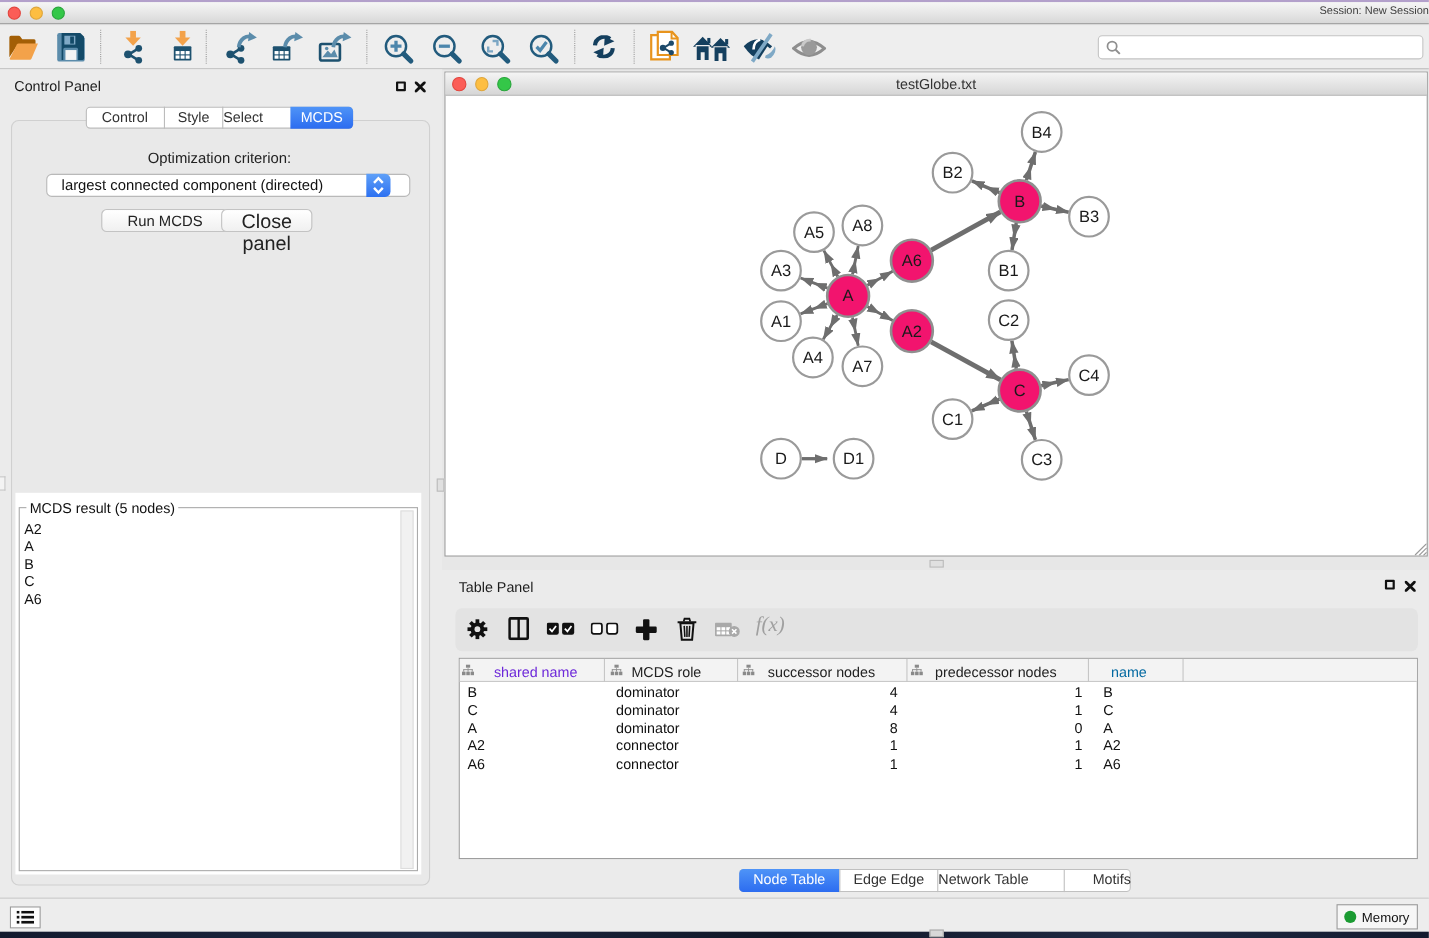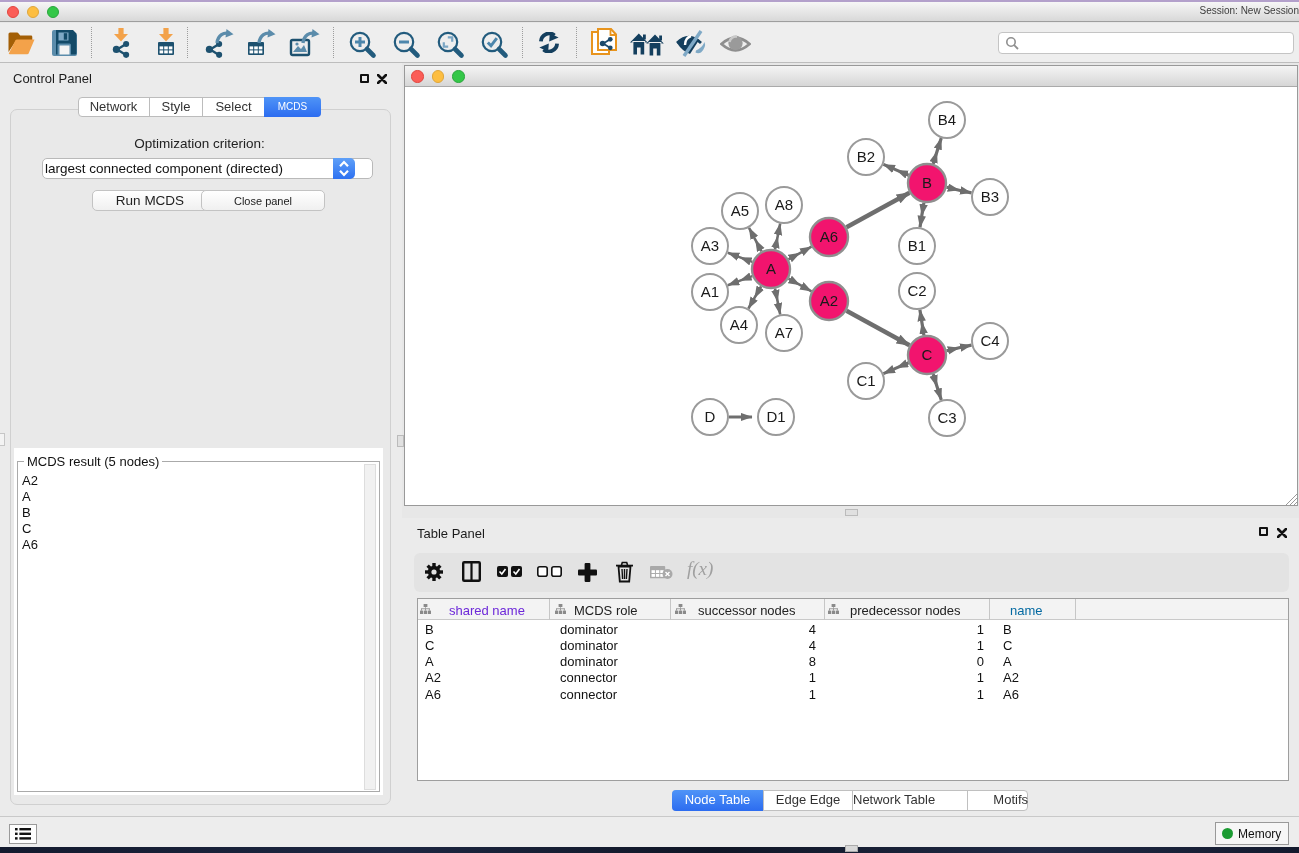--- a/index.html
+++ b/index.html
@@ -172,46 +172,47 @@
   </div>
 
 <div class="ab" style="left:0;top:63px;width:402px;height:753px;background:#ebebeb"></div>
 <div class="ab" style="left:13px;top:71px;font-size:13px;color:#1c1c1c">Control Panel</div>
 <div class="ab" style="left:360px;top:73.5px;width:9px;height:9px;border:2px solid #111;border-radius:1px"></div>
 <svg class="ab" style="left:377px;top:74px" width="10" height="10" viewBox="0 0 10 10">
     <path d="M1,1 L9,9 M9,1 L1,9" stroke="#111" stroke-width="2.6" stroke-linecap="round"></path>
   </svg>
 <div class="ab" style="left:10px;top:109px;width:381px;height:696px;background:#e9e9e9;border:1px solid #d0d0d0;border-radius:7px"></div>
 <div class="ab" style="left:78px;top:97px;width:243px;height:20px;background:#fff;border:1px solid #bcbcbc;border-radius:4px"></div>
-<div class="ab" style="left:78px;top:97px;width:72px;height:20px;border-right:1px solid #bcbcbc;font-size:13px;color:#333;text-align:center;line-height:19px">Network</div>
+<div class="ab" style="left:78px;top:97px;width:72px;height:20px;border-right:1px solid #bcbcbc;font-size:13px;color:#333;text-align:center;line-height:19px">Control</div>
 <div class="ab" style="left:150px;top:97px;width:53px;height:20px;border-right:1px solid #bcbcbc;font-size:13px;color:#333;text-align:center;line-height:19px">Style</div>
-<div class="ab" style="left:203px;top:97px;width:61px;height:20px;font-size:13px;color:#333;text-align:center;line-height:19px">Select</div>
-<div class="ab" style="left:264px;top:97px;width:57px;height:20px;background:linear-gradient(#4f94f7,#2c6cf0);border-radius:0 4px 4px 0;font-size:10px;color:#fff;text-align:center;line-height:20px">MCDS</div>
+<div class="ab" style="left:203px;top:97px;width:61px;height:20px;font-size:13px;color:#333;line-height:19px">Select</div>
+<div class="ab" style="left:264px;top:97px;width:57px;height:20px;background:linear-gradient(#4f94f7,#2c6cf0);border-radius:0 4px 4px 0;font-size:13px;color:#fff;text-align:center;line-height:20px">MCDS</div>
 <div class="ab" style="left:0;top:136px;width:399px;text-align:center;font-size:13.5px;color:#222">Optimization criterion:</div>
-<div class="ab" style="left:42px;top:158px;width:331px;height:21px;background:#fff;border:1px solid #b9b9b9;border-radius:5px;font-size:13.5px;color:#111;line-height:20px;padding-left:2px">largest connected component (directed)</div>
+<div class="ab" style="left:42px;top:158px;width:331px;height:21px;background:#fff;border:1px solid #b9b9b9;border-radius:5px;font-size:13.5px;color:#111;line-height:20px;padding-left:13px">largest connected component (directed)</div>
 <div class="ab" style="left:333px;top:158px;width:22px;height:21px;background:linear-gradient(#5fa0f8,#2d71f1);border-radius:0 5px 5px 0">
 <svg width="22" height="21" viewBox="0 0 22 21">
       <path d="M7,8.2 L11,4 L15,8.2" fill="none" stroke="#fff" stroke-width="2.2"></path>
       <path d="M7,12.8 L11,17 L15,12.8" fill="none" stroke="#fff" stroke-width="2.2"></path>
     </svg>
   </div>
 <div class="ab" style="left:92px;top:190px;width:116px;height:21px;background:linear-gradient(#ffffff,#f0f0f0);border:1px solid #c3c3c3;border-radius:5px;font-size:13.5px;color:#222;text-align:center;line-height:20px">Run MCDS</div>
-<div class="ab" style="left:201px;top:190px;width:124px;height:21px;background:linear-gradient(#ffffff,#f0f0f0);border:1px solid #c3c3c3;border-radius:5px;font-size:11px;color:#222;text-align:center;line-height:20px">Close panel</div>
+<div class="ab" style="left:201px;top:190px;width:83px;height:21px;background:linear-gradient(#ffffff,#f0f0f0);border:1px solid #c3c3c3;border-radius:5px;font-size:18px;color:#222;text-align:center;line-height:20px">Close panel</div>
 <div class="ab" style="left:14px;top:448px;width:369px;height:347px;background:#fff"></div>
 <div class="ab" style="left:17px;top:461px;width:363px;height:331px;border:1px solid #aaa"></div>
 <div class="ab" style="left:24px;top:454px;background:#fff;padding:0 3px;font-size:13px;color:#111">MCDS result (5 nodes)</div>
 <div class="ab" style="left:364px;top:464px;width:12px;height:326px;background:#f1f1f1;border:1px solid #ddd"></div>
 <div class="ab" style="left:22px;top:473px;font-size:13px;color:#111;line-height:16px">A2<br>A<br>B<br>C<br>A6</div>
 <div class="ab" style="left:0px;top:433px;width:5px;height:13px;background:#f3f3f3;border:1px solid #c6c6c6;border-left:none"></div>
 
 <div class="ab" style="left:404px;top:65px;width:894px;height:441px;background:#fff;border:1px solid #999"></div>
 <div class="ab" style="left:405px;top:66px;width:892px;height:21px;background:linear-gradient(#f4f4f4,#d6d6d6);border-bottom:1px solid #aaa">
  <div class="tl" style="left:6px;top:4px;background:#fb5d57;border:1px solid #e2463f"></div>
  <div class="tl" style="left:26.5px;top:4px;background:#fdbe41;border:1px solid #dfa63b"></div>
  <div class="tl" style="left:47px;top:4px;background:#34c748;border:1px solid #2aa63d"></div>
+ <div style="text-align:center;font-size:13px;color:#333;padding-top:3px">testGlobe.txt</div>
 </div>
 <svg class="ab" style="left:1286px;top:494px" width="11" height="11" viewBox="0 0 11 11">
     <g stroke="#9a9a9a" stroke-width="1">
       <line x1="0" y1="11" x2="11" y2="0"></line>
       <line x1="4" y1="11" x2="11" y2="4"></line>
       <line x1="8" y1="11" x2="11" y2="8"></line>
     </g>
   </svg>
 <svg style="position:absolute;left:405px;top:88px" width="893" height="417" viewBox="0 0 893 417">
 <defs>

